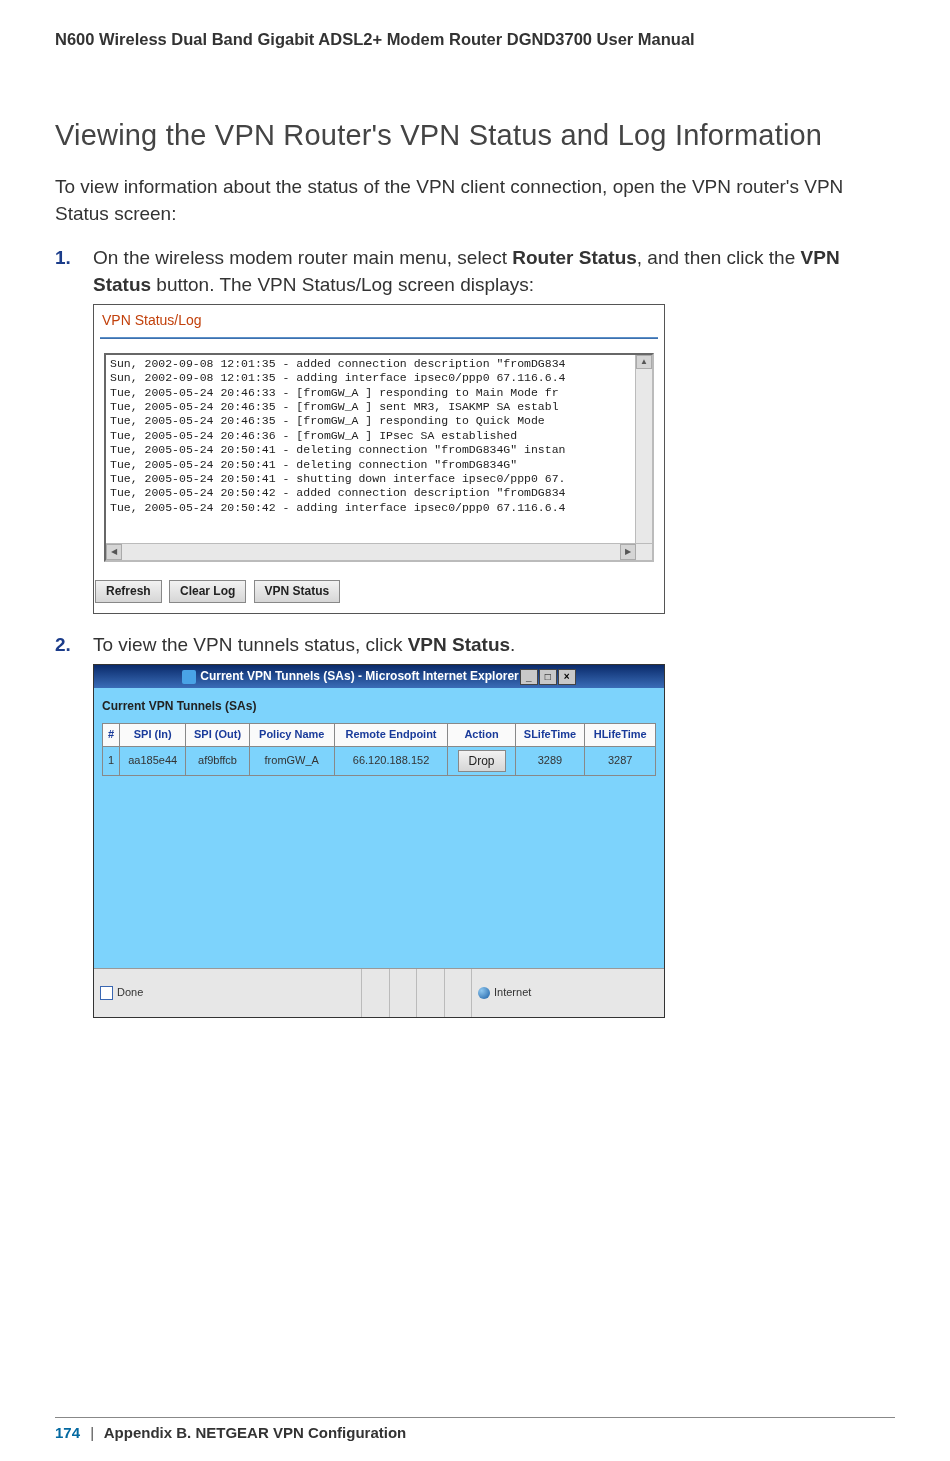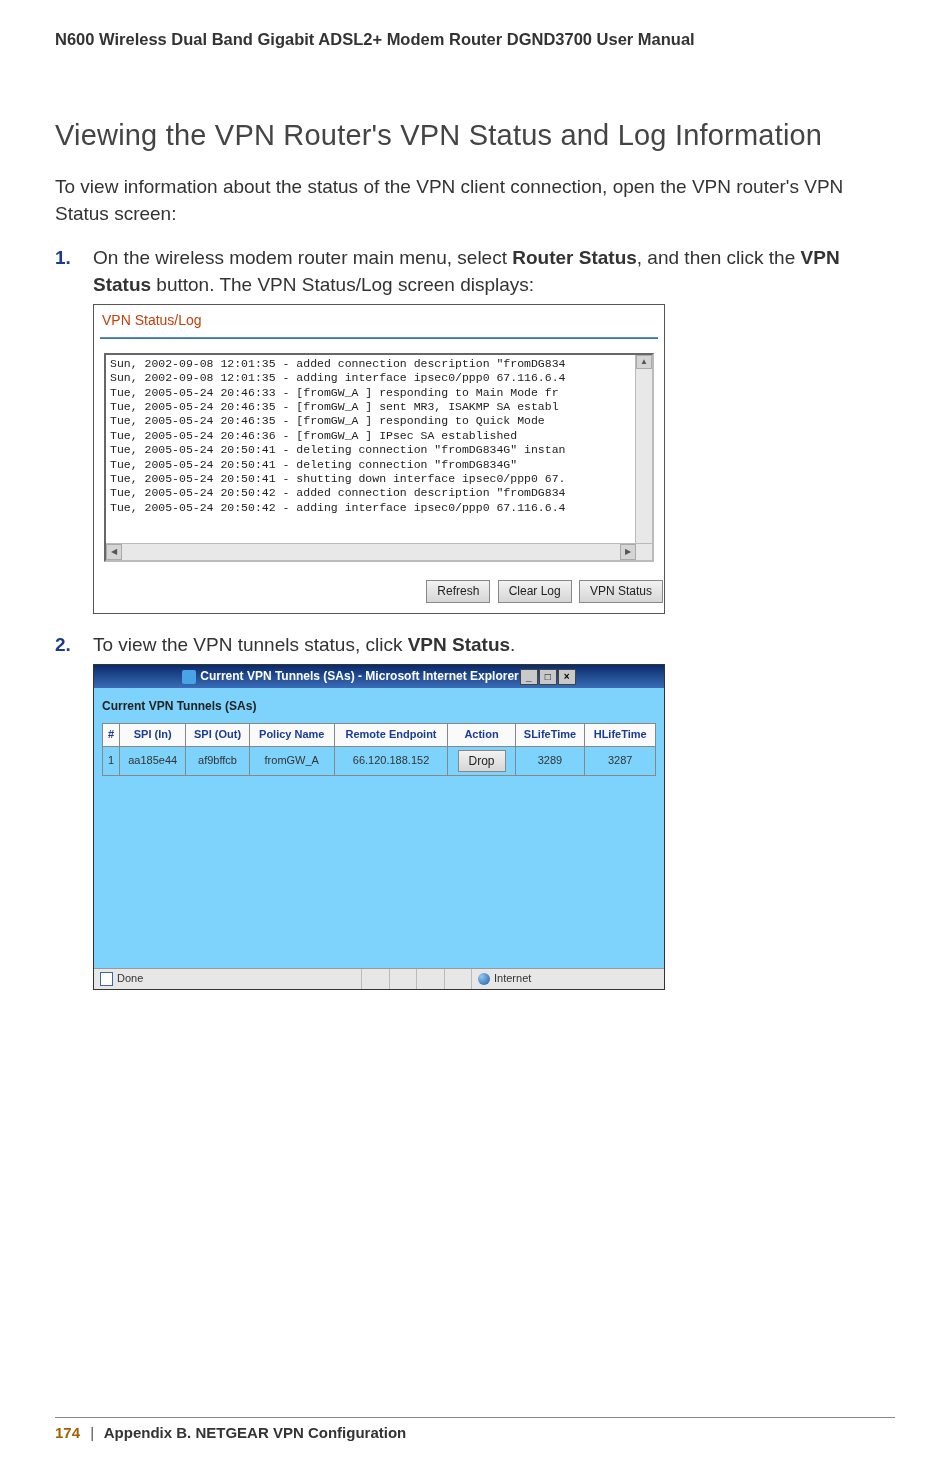--- a/index.html
+++ b/index.html
@@ -150,23 +150,24 @@
     color: #555; background: #d5d5d5; border: 1px solid #aaa;
   }
   .fig1 .logbox .hscroll::after {
     content: "▶";
     position: absolute; right: 16px; top: 0;
     width: 14px; height: 14px;
     font-size: 8px; line-height: 14px; text-align: center;
     color: #555; background: #d5d5d5; border: 1px solid #aaa;
   }
   .fig1 .btnrow {
-    text-align: right;
+    text-align: left;
     padding: 6px 0 10px 0;
     background: #fff;
+    font-weight: bold;
   }
   .fig1 .btnrow .ui-btn, .fig2 .tbl .ui-btn {
     display: inline-block;
     font-size: 12px;
     font-family: Tahoma, Arial, sans-serif;
     color: #222;
     background: linear-gradient(#f2f2f2, #d6d6d6);
     border: 1px solid #888;
     padding: 2px 10px;
     margin: 0 1px;
@@ -230,21 +231,21 @@
     color: #333;
   }
   .fig2 .statusbar {
     display: flex;
     border-top: 1px solid #999;
     background: #e7e7e7;
     font-size: 11px;
     color: #333;
   }
   .fig2 .statusbar .sb-left {
-    flex: 1; padding: 2px 6px;
+    flex: 1; padding: 16px 6px;
     border-right: 1px solid #bbb;
     display: flex; align-items: center; gap: 4px;
   }
   .fig2 .statusbar .sb-mid {
     width: 110px;
     display: flex;
   }
   .fig2 .statusbar .sb-mid span {
     flex: 1; border-right: 1px solid #bbb;
   }
@@ -265,21 +266,21 @@
     position: absolute;
     bottom: 20px;
     left: 55px;
     right: 55px;
     border-top: 1px solid #888;
     padding-top: 6px;
     font-size: 15px;
     color: #1b3c8a;
     font-weight: bold;
   }
-  .footer .pnum { color: #a16207; }
+  .footer .pnum { color: #0369a1; }
   .footer .sep { color: #555; font-weight: normal; margin: 0 6px; }
   .footer .app { color: #333; }
 </style>
 </head>
 <body>
 
 <div class="page">
 
   <div class="running-header">N600 Wireless Dual Band Gigabit ADSL2+ Modem Router DGND3700 User Manual</div>
 

